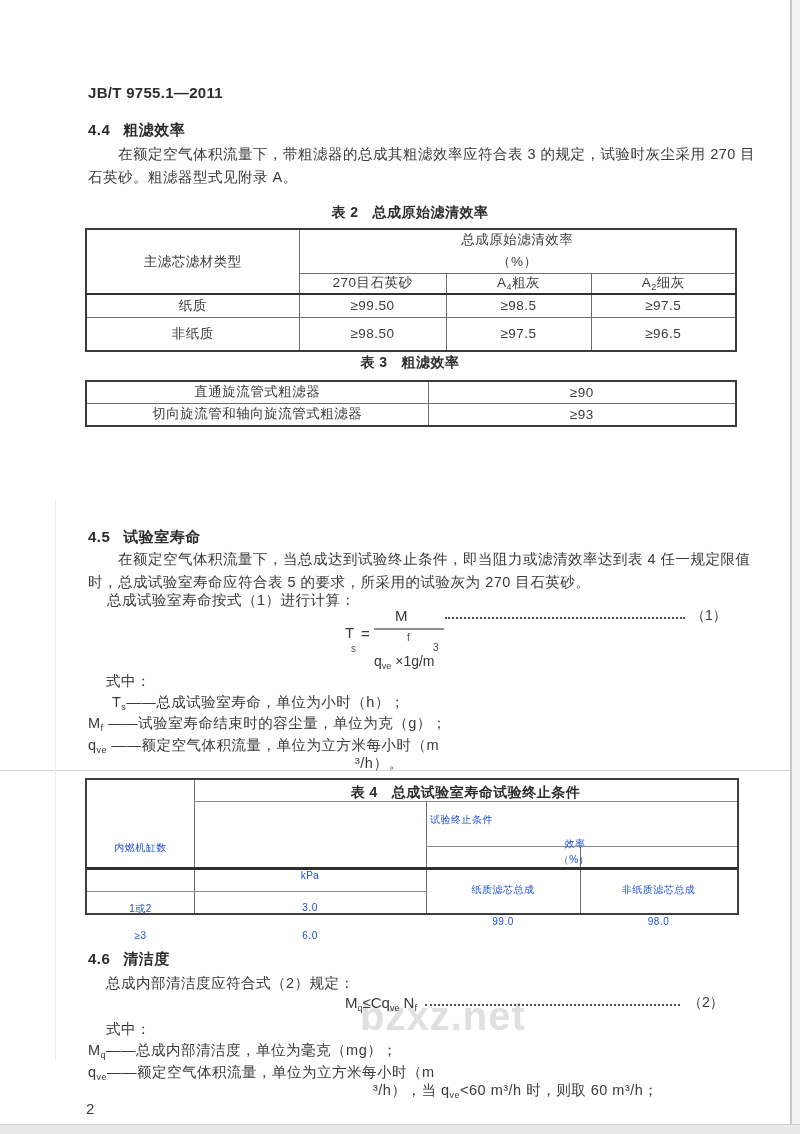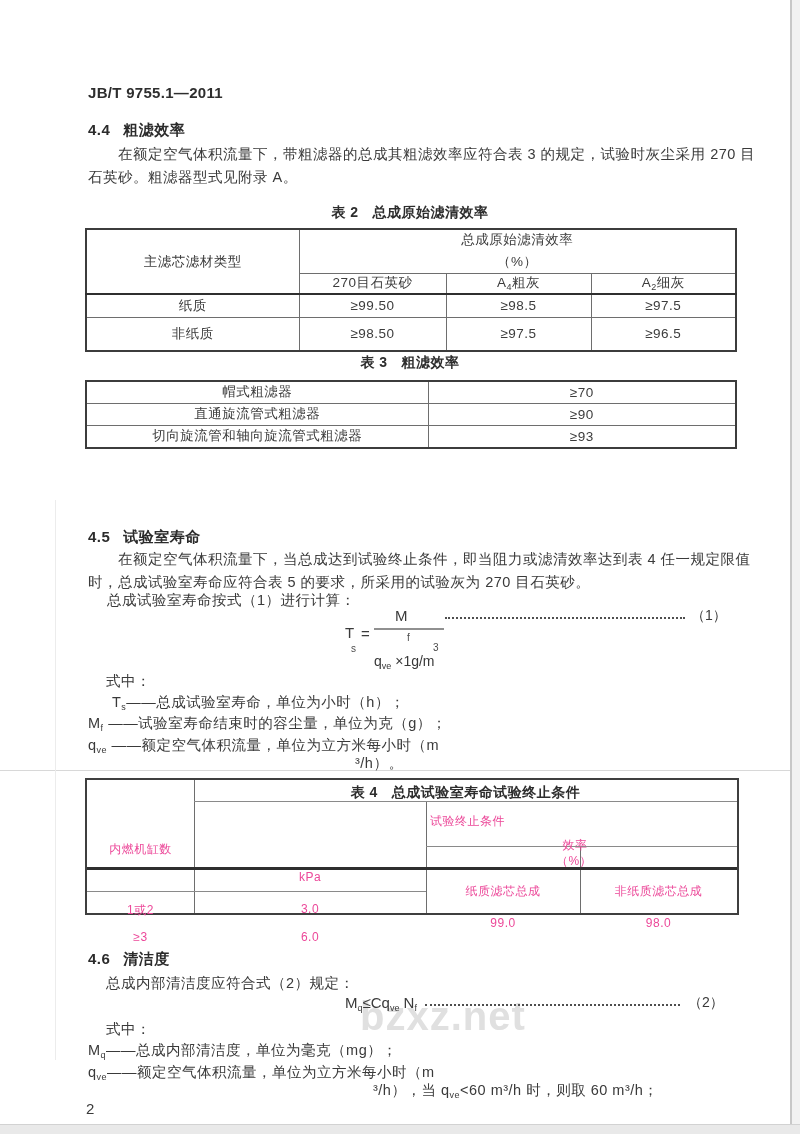--- a/index.html
+++ b/index.html
@@ -27,21 +27,21 @@
   .dots{position:absolute;border-bottom:2px dotted #4e4e4e;height:12px;}
   .formula-label{font-size:14px;color:#3a3a3a;}
   .fsym{font-size:15px;color:#3a3a3a;}
   .fsmall{font-size:10px;color:#4a4a4a;}
   
   .t4{position:absolute;left:85px;top:778px;width:650px;height:133px;
       border:2px solid #3f3f3f;box-sizing:content-box;overflow:visible;}
   .t4 .vline{position:absolute;width:1px;background:#6e6e6e;}
   .t4 .hline{position:absolute;height:1px;background:#8a8a8a;}
   .t4 .hheavy{position:absolute;height:3px;background:#2f2f2f;}
-  .t4 .cell{position:absolute;font-size:12px;color:#ec4899;text-align:center;letter-spacing:0.5px;white-space:nowrap;}
+  .t4 .cell{position:absolute;font-size:10px;color:#1d4ed8;text-align:center;letter-spacing:0.5px;white-space:nowrap;}
   .t4 .t4-cap{font-size:14px;font-weight:700;color:#2d2d2d;}
   .watermark{
     position:absolute;left:360px;top:994px;font-size:40px;font-weight:700;
     color:#e0e0e0;letter-spacing:1px;z-index:0;font-family:"Liberation Sans","DejaVu Sans",sans-serif;
   }
   .artifact{position:absolute;background:#dcdcdc;}
   .content{position:relative;z-index:1;}
 </style>
 </head>
 <body>
@@ -108,24 +108,20 @@
     <div class="abs caption" style="left:85px;top:354px;width:650px;">
       <span>表 3</span><span class="cap-title">粗滤效率</span>
     </div>
 
     <table class="std abs" style="left:85px;top:380px;width:650px;">
       <colgroup>
           <col style="width:342px">
           <col style="width:308px">
         </colgroup>
       <tbody>
-      <tr style="height:22px;">
-        <td class="left-pad">帽式粗滤器</td>
-        <td>≥70</td>
-      </tr>
       <tr style="height:22px;">
         <td class="left-pad">直通旋流管式粗滤器</td>
         <td>≥90</td>
       </tr>
       <tr style="height:23px;">
         <td class="left-pad">切向旋流管和轴向旋流管式粗滤器</td>
         <td>≥93</td>
       </tr>
     </tbody>
       </table>

